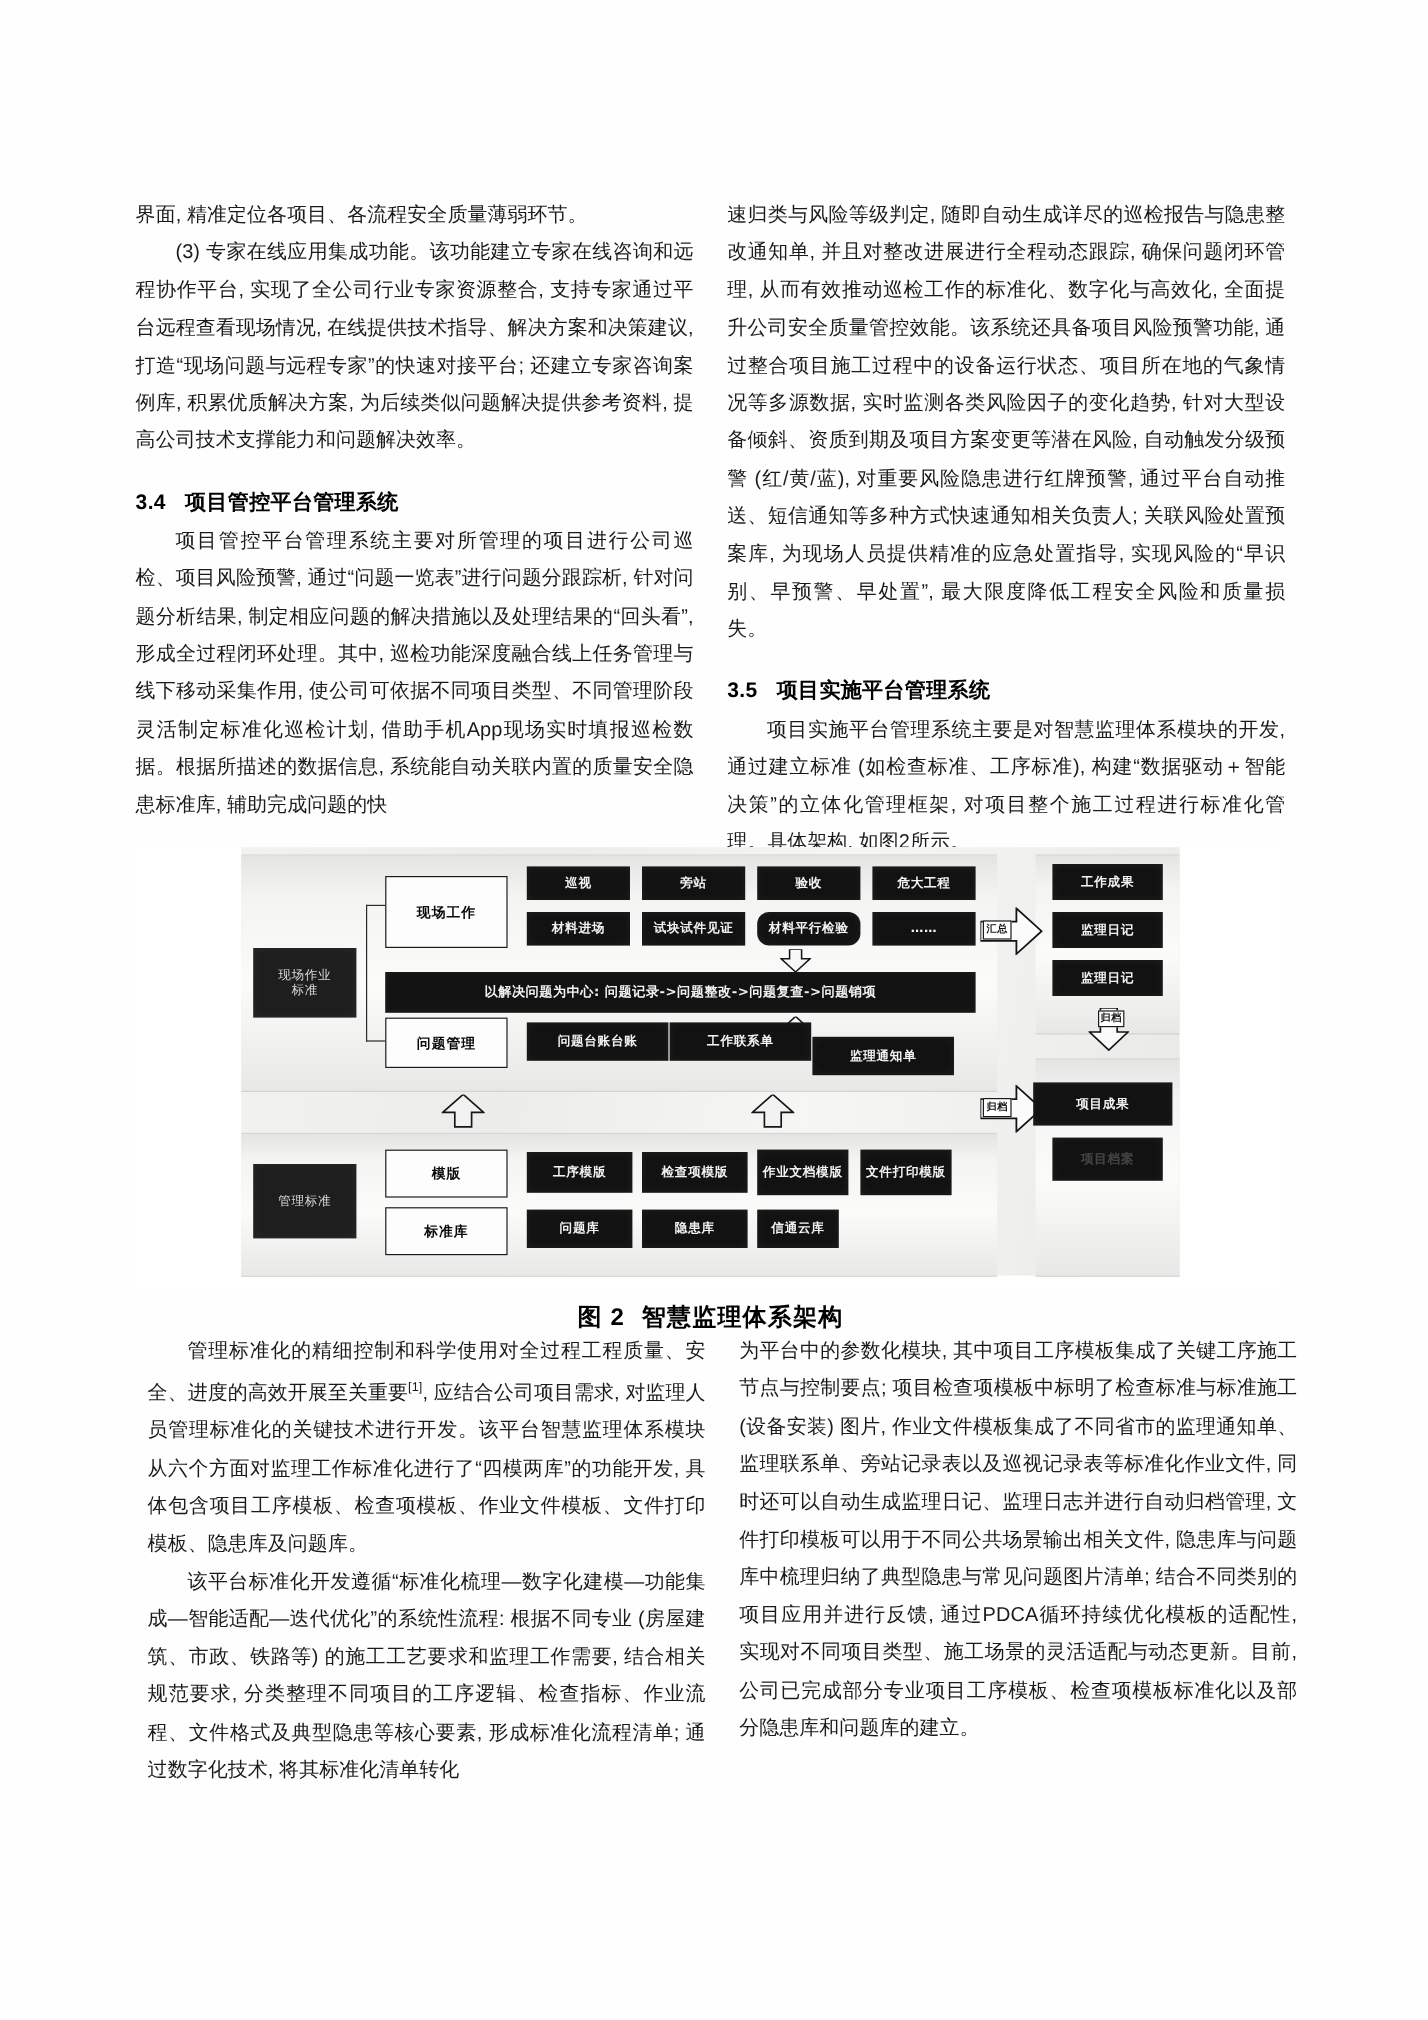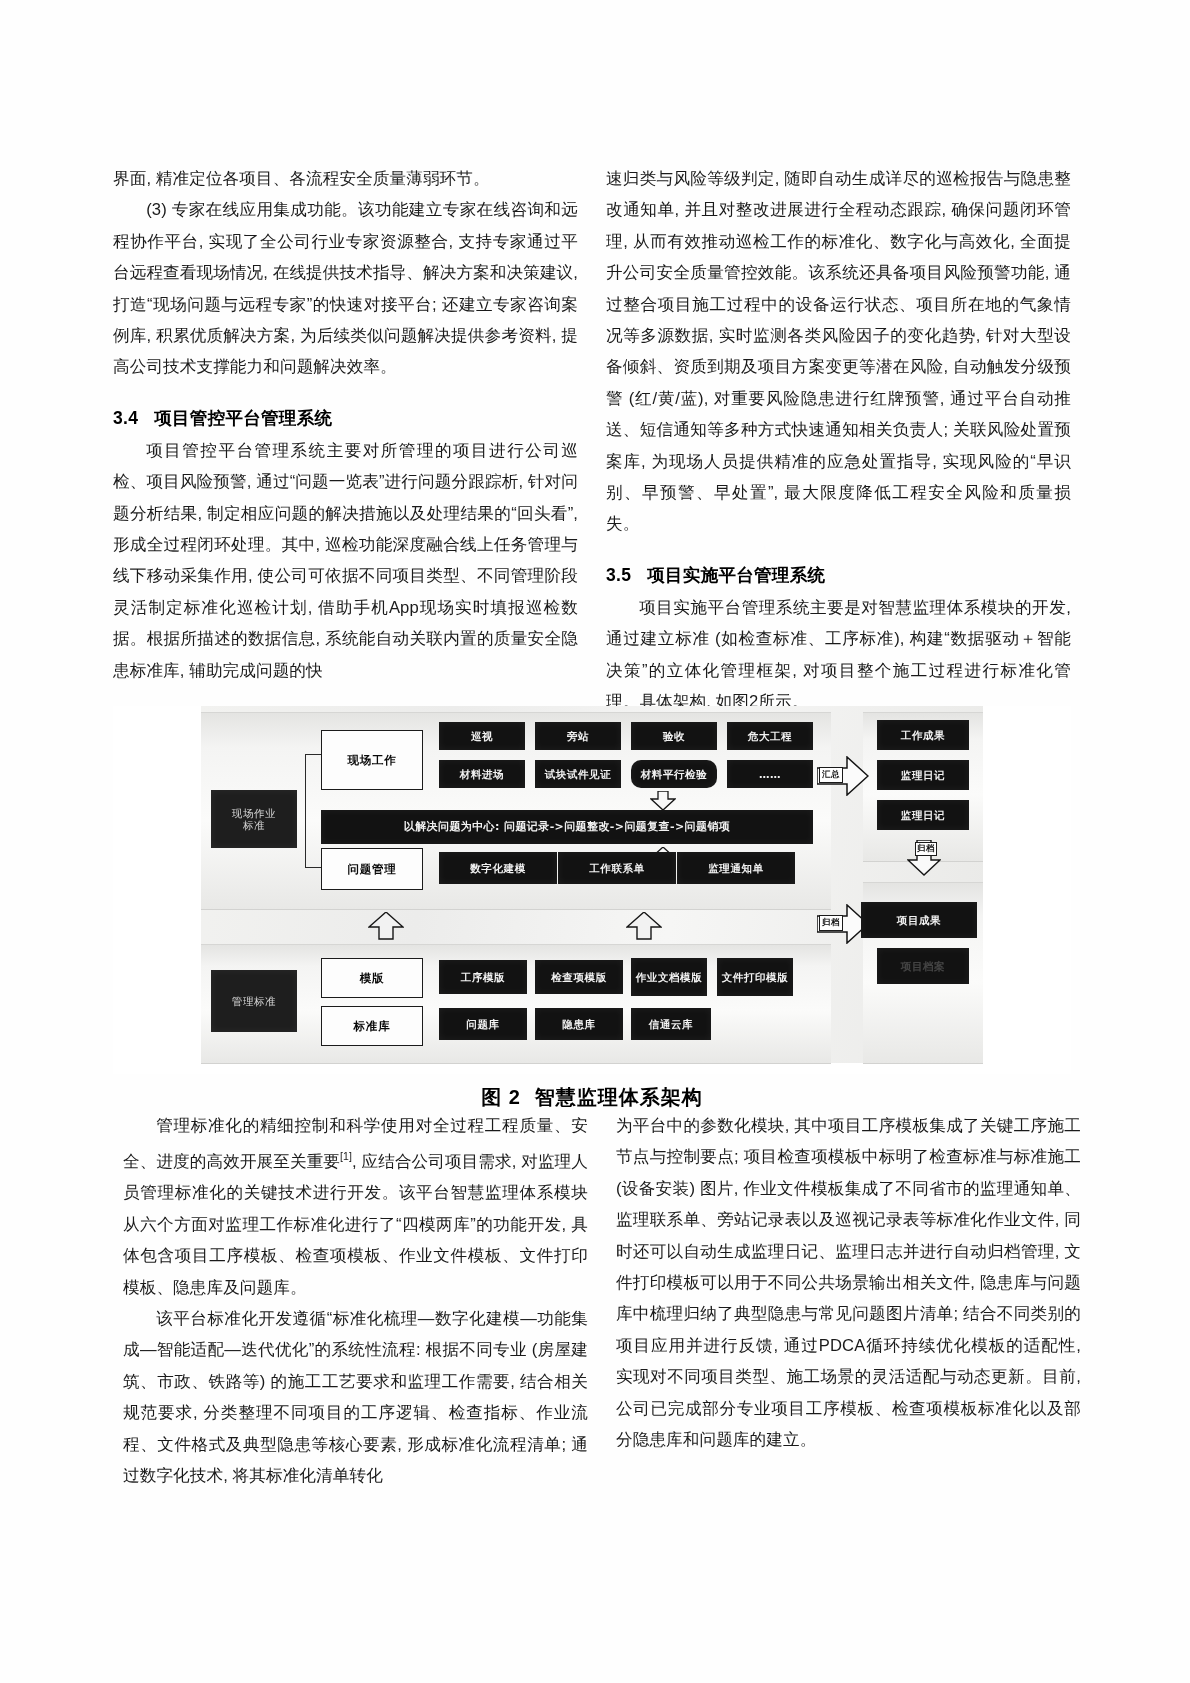--- a/index.html
+++ b/index.html
@@ -251,26 +251,26 @@
 
         <div class="nbox flow" style="left:120px; top:104px; width:492px; height:34px;">
           <span>以解决问题为中心: 问题记录-&gt;问题整改-&gt;问题复查-&gt;问题销项</span>
         </div>
 
         <svg class="arrow-up" style="left:449px; top:141px;" width="26" height="20" viewBox="0 0 26 20">
           <polygon points="13,0 25,11 18,11 18,19 8,19 8,11 1,11" fill="#f8f8f8" stroke="#161616" stroke-width="1.3"></polygon>
         </svg>
 
         <div class="nbox" style="left:238px; top:146px; width:118px; height:32px;">
-          <span>数字化建模</span>
+          <span>问题台账台账</span>
         </div>
         <div class="nbox" style="left:357px; top:146px; width:118px; height:32px;">
           <span>工作联系单</span>
         </div>
-        <div class="nbox" style="left:476px; top:146px; width:118px; height:32px;">
+        <div class="nbox" style="left:476px; top:158px; width:118px; height:32px;">
           <span>监理通知单</span>
         </div>
 
         <svg class="arrow-up" style="left:167px; top:206px;" width="36" height="28" viewBox="0 0 36 28">
           <polygon points="18,0 35,15 25,15 25,27 11,27 11,15 1,15" fill="#f2f2f2" stroke="#171717" stroke-width="1.4"></polygon>
         </svg>
         <svg class="arrow-up" style="left:425px; top:206px;" width="36" height="28" viewBox="0 0 36 28">
           <polygon points="18,0 35,15 25,15 25,27 11,27 11,15 1,15" fill="#f2f2f2" stroke="#171717" stroke-width="1.4"></polygon>
         </svg>
 
@@ -298,21 +298,21 @@
         <div class="nbox" style="left:516px; top:252px; width:76px; height:38px;">
           <span>文件打印模版</span>
         </div>
 
         <div class="nbox" style="left:238px; top:302px; width:88px; height:32px;">
           <span>问题库</span>
         </div>
         <div class="nbox" style="left:334px; top:302px; width:88px; height:32px;">
           <span>隐患库</span>
         </div>
-        <div class="nbox" style="left:430px; top:302px; width:80px; height:32px;">
+        <div class="nbox" style="left:430px; top:302px; width:68px; height:32px;">
           <span>信通云库</span>
         </div>
 
         <svg class="arrow-right" style="left:616px; top:50px;" width="52" height="40" viewBox="0 0 52 40">
           <polygon points="0,12 30,12 30,1 51,20 30,39 30,28 0,28" fill="#fbfbfb" stroke="#141414" stroke-width="1.5"></polygon>
         </svg>
         <span class="lbl-on-arrow" style="left:618px; top:61px;">汇总</span>
 
         <svg class="arrow-right" style="left:616px; top:198px;" width="52" height="40" viewBox="0 0 52 40">
           <polygon points="0,12 30,12 30,1 51,20 30,39 30,28 0,28" fill="#fbfbfb" stroke="#141414" stroke-width="1.5"></polygon>

